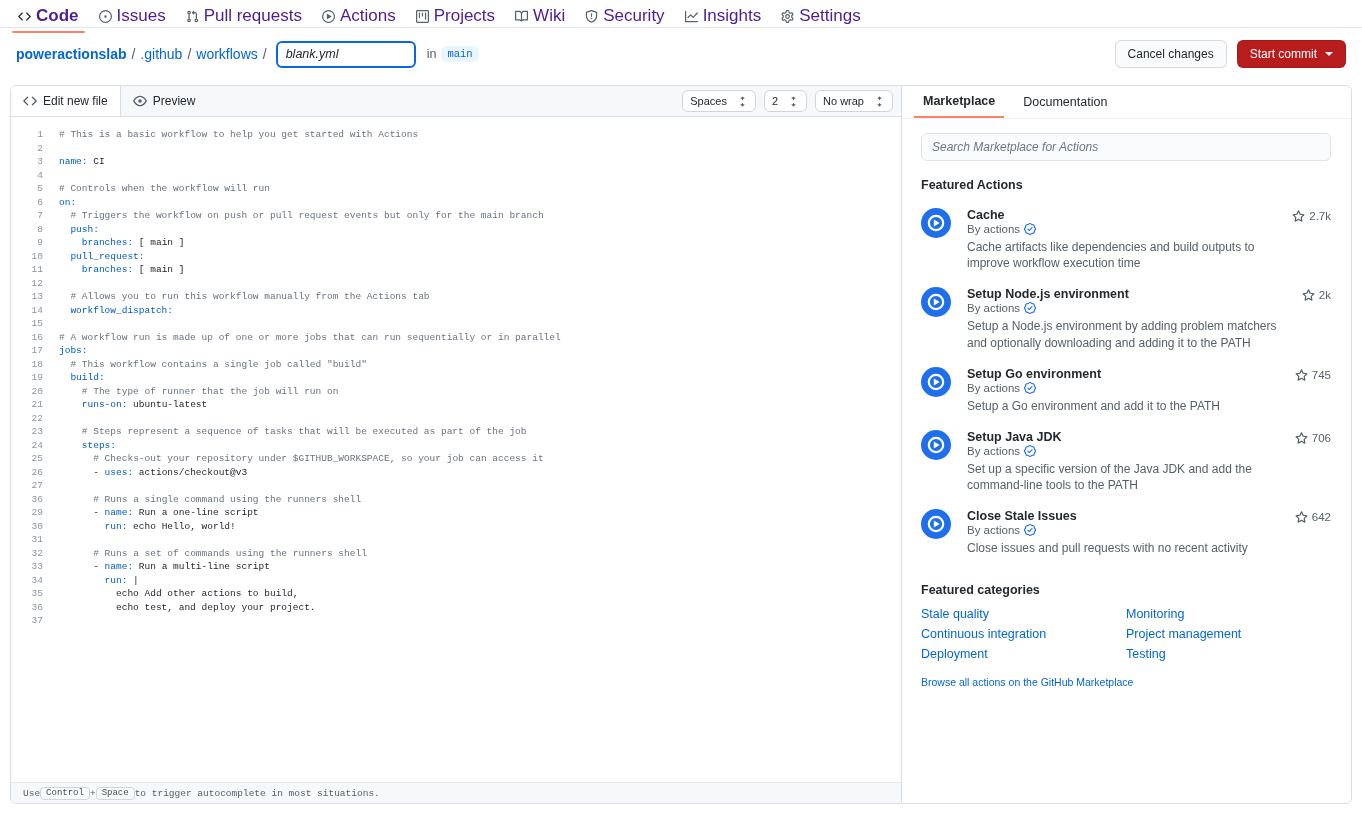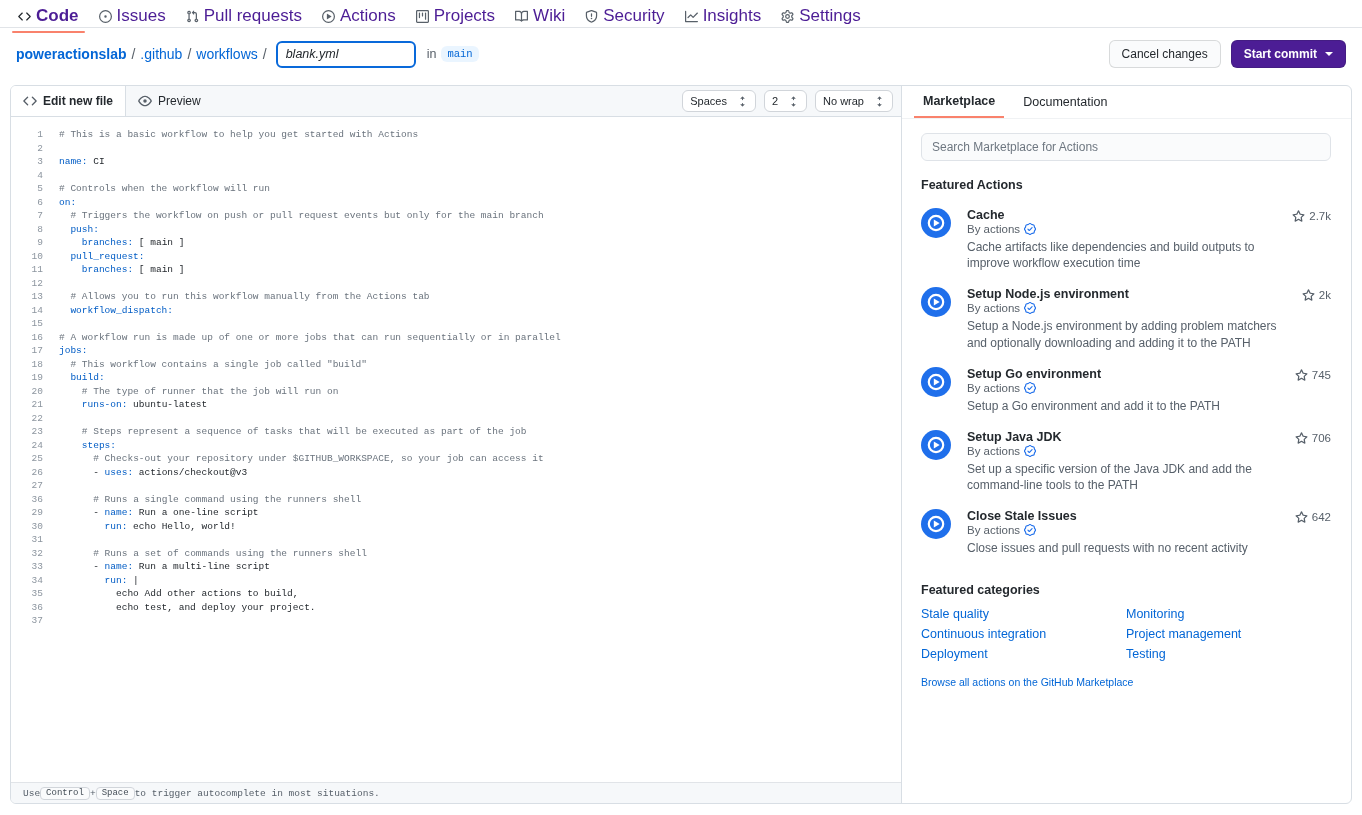--- a/index.html
+++ b/index.html
@@ -31,37 +31,37 @@
     border-radius: 6px; font-size: 12.5px; padding: 0 8px; color: #24292e;
     outline: none; font-family: "Liberation Sans", sans-serif; margin-left: 4px; font-style: italic; }
   .in-label { color: #586069; font-size: 12.5px; margin-left: 6px; }
   .branch-badge { font-family: "Liberation Mono", monospace; font-size: 10.5px;
     color: #0366d6; background: #eaf5ff; border-radius: 6px; padding: 2px 6px; }
   .header-actions { margin-left: auto; display: flex; gap: 10px; align-items: center; }
   .btn { height: 28px; border-radius: 6px; font-size: 12px; padding: 0 12px;
     border: 1px solid rgba(27,31,35,0.15); cursor: pointer;
     font-family: "Liberation Sans", sans-serif; }
   .btn-default { background: #fafbfc; color: #24292e; }
-  .btn-primary { background: #4c1d95; color: #fff; font-weight: 700;
+  .btn-primary { background: #b91c1c; color: #fff; font-weight: 400;
     display: flex; align-items: center; gap: 8px; }
   .btn-primary .caret { width: 0; height: 0; border-left: 4px solid transparent;
     border-right: 4px solid transparent; border-top: 4px solid #fff; }
 
   
   .main { margin: 5px 10px 10px; height: 719px; border: 1px solid #d8dee4;
     border-radius: 6px; display: flex; overflow: hidden; background: #fff; }
   .editor-pane { flex: 1; min-width: 0; display: flex; flex-direction: column; }
 
   .editor-tabbar { height: 31px; background: #f6f8fa; border-bottom: 1px solid #d8dee4;
     display: flex; align-items: stretch; flex: none; }
   .etab { display: flex; align-items: center; gap: 6px; padding: 0 12px;
     font-size: 12px; color: #24292e; cursor: pointer; }
   .etab .oct svg { fill: #586069; }
   .etab.active { background: #fff; border-right: 1px solid #d8dee4;
-    font-weight: 700; }
+    font-weight: 400; }
   .editor-controls { margin-left: auto; display: flex; align-items: center;
     gap: 8px; padding-right: 8px; }
   .gh-select { height: 22px; background: #fff; border: 1px solid #d1d5da;
     border-radius: 6px; display: flex; align-items: center; gap: 10px;
     padding: 0 7px; font-size: 11px; color: #24292e; cursor: pointer; }
   .gh-select .oct svg { fill: #586069; }
 
   
   .code-area { flex: 1; background: #fff; overflow: hidden; padding-top: 11px;
     font-family: "Liberation Mono", "DejaVu Sans Mono", monospace;
@@ -86,21 +86,21 @@
   .sidebar { width: 450px; flex: none; border-left: 1px solid #d8dee4;
     display: flex; flex-direction: column; overflow: hidden; }
   .sb-tabs { height: 33px; flex: none; display: flex; align-items: stretch;
     gap: 10px; padding: 0 12px; border-bottom: 1px solid #f0f2f4; }
   .sb-tab { display: flex; align-items: center; padding: 0 9px; font-size: 12.5px;
     color: #24292e; cursor: pointer; }
   .sb-tab.active { font-weight: 600; border-bottom: 2px solid #f9826c; }
   .sb-body { padding: 14px 20px 0 19px; overflow: hidden; }
   .sb-search { width: 100%; height: 28px; border: 1px solid #dfe3e8;
     border-radius: 6px; background: #fafbfc; padding: 0 10px; font-size: 12px;
-    color: #24292e; outline: none; font-family: "Liberation Sans", sans-serif; }
+    color: #24292e; outline: none; font-family: "Liberation Sans", sans-serif; font-style: italic; }
   .sb-search::placeholder { color: #6e7781; }
   .sb-heading { font-size: 12.5px; font-weight: 700; margin-top: 17px; }
 
   .action-item { display: flex; margin-top: 16px; }
   .ai-icon { flex: none; width: 30px; height: 30px; margin-right: 16px; }
   .ai-main { flex: 1; min-width: 0; padding-right: 10px; }
   .ai-title { font-size: 12.5px; font-weight: 600; color: #24292e; }
   .ai-by { font-size: 11.5px; color: #586069; display: flex; align-items: center;
     gap: 4px; margin-top: 1px; }
   .ai-desc { font-size: 12px; color: #57606a; line-height: 1.35; margin-top: 4px;

